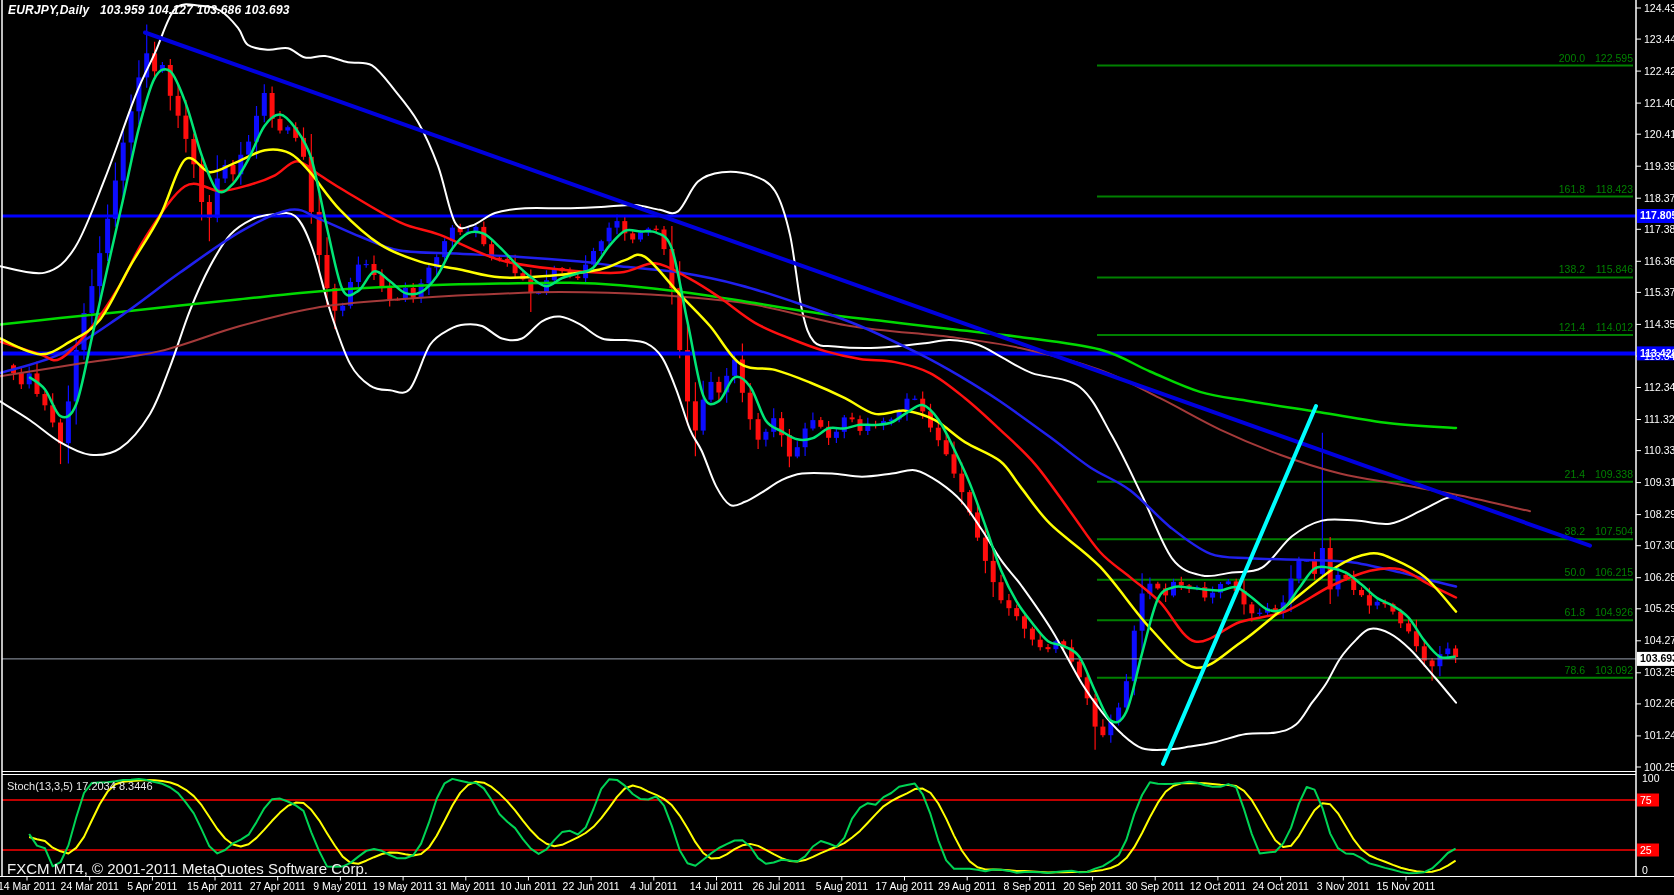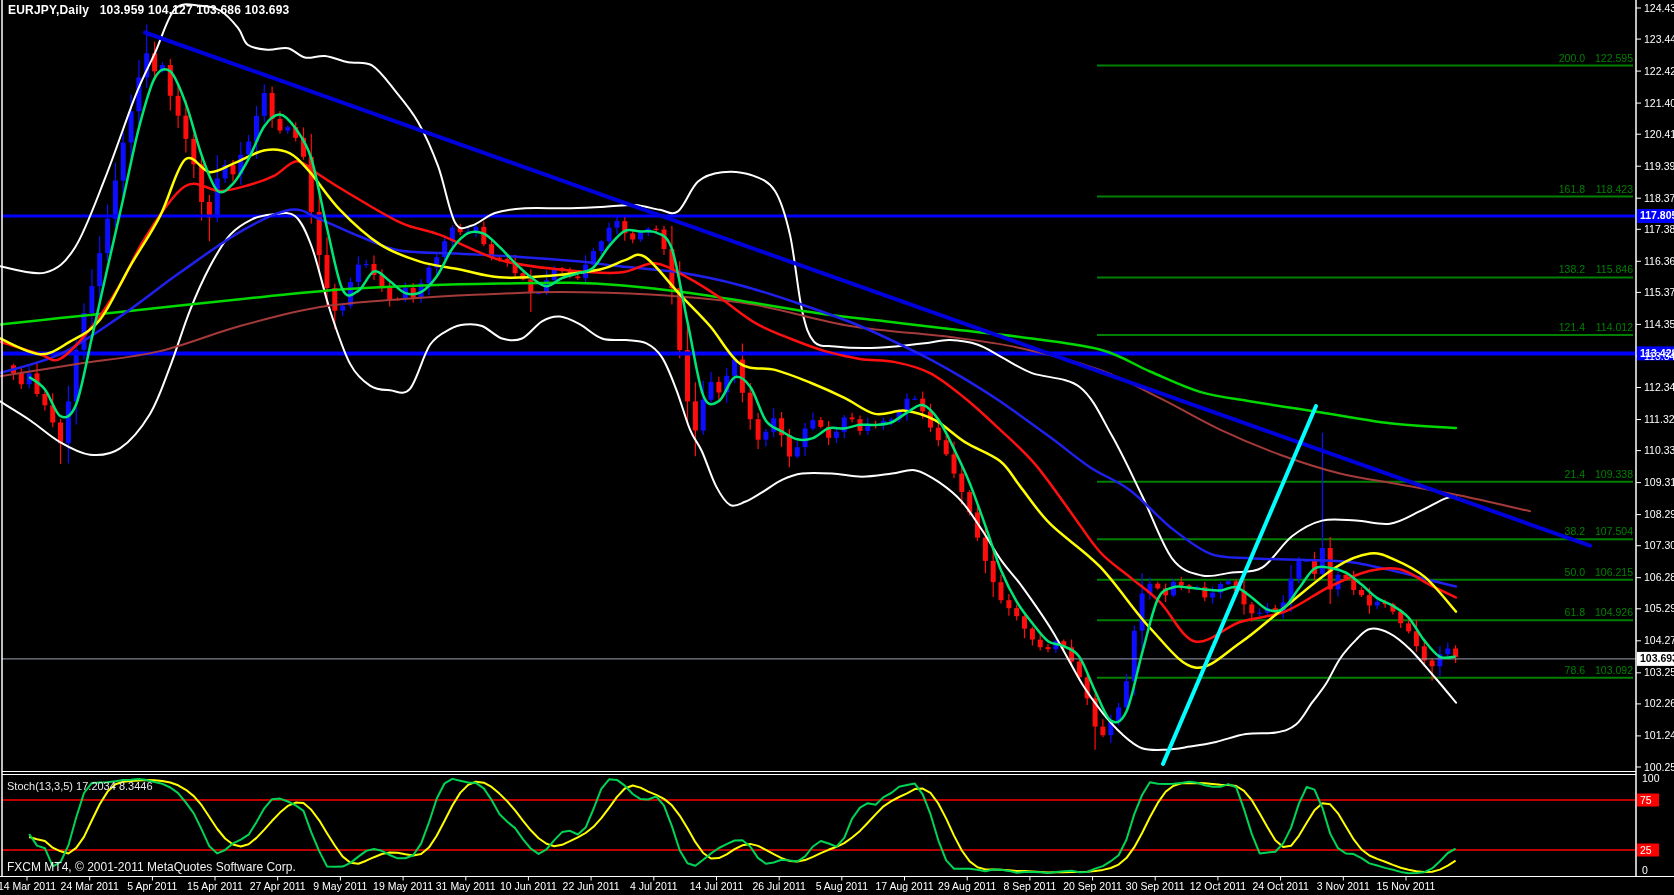--- a/index.html
+++ b/index.html
@@ -1,19 +1,19 @@
 <!DOCTYPE html>
 <html><head>
 <meta charset="utf-8">
 <style>
   html,body{margin:0;padding:0;background:#000;width:1674px;height:895px;overflow:hidden;}
   .overlay{position:absolute;font-family:"Liberation Sans",sans-serif;color:#ffffff;white-space:pre;}
-  #title{left:8px;top:3px;font-size:12px;font-weight:600;letter-spacing:.2px;}
+  #title{left:8px;top:3px;font-size:12px;font-weight:600;letter-spacing:.2px;font-style:italic;}
   #stochlabel{left:7px;top:780px;font-size:11px;color:#e8e8e8;}
-  #copyright{left:7px;top:860px;font-size:12px;color:#f0f0f0;}
+  #copyright{left:7px;top:860px;font-size:15px;color:#f0f0f0;}
   svg{position:absolute;left:0;top:0;}
   text{font-family:"Liberation Sans",sans-serif;}
 </style>
 </head>
 <body>
 
 <svg id="chart" width="1674" height="895" viewBox="0 0 1674 895">
     <line x1="1097" y1="65.6" x2="1633" y2="65.6" stroke="#008000" stroke-width="2"></line>
     <line x1="1097" y1="196.6" x2="1633" y2="196.6" stroke="#008000" stroke-width="2"></line>
     <line x1="1097" y1="277.5" x2="1633" y2="277.5" stroke="#008000" stroke-width="2"></line>

